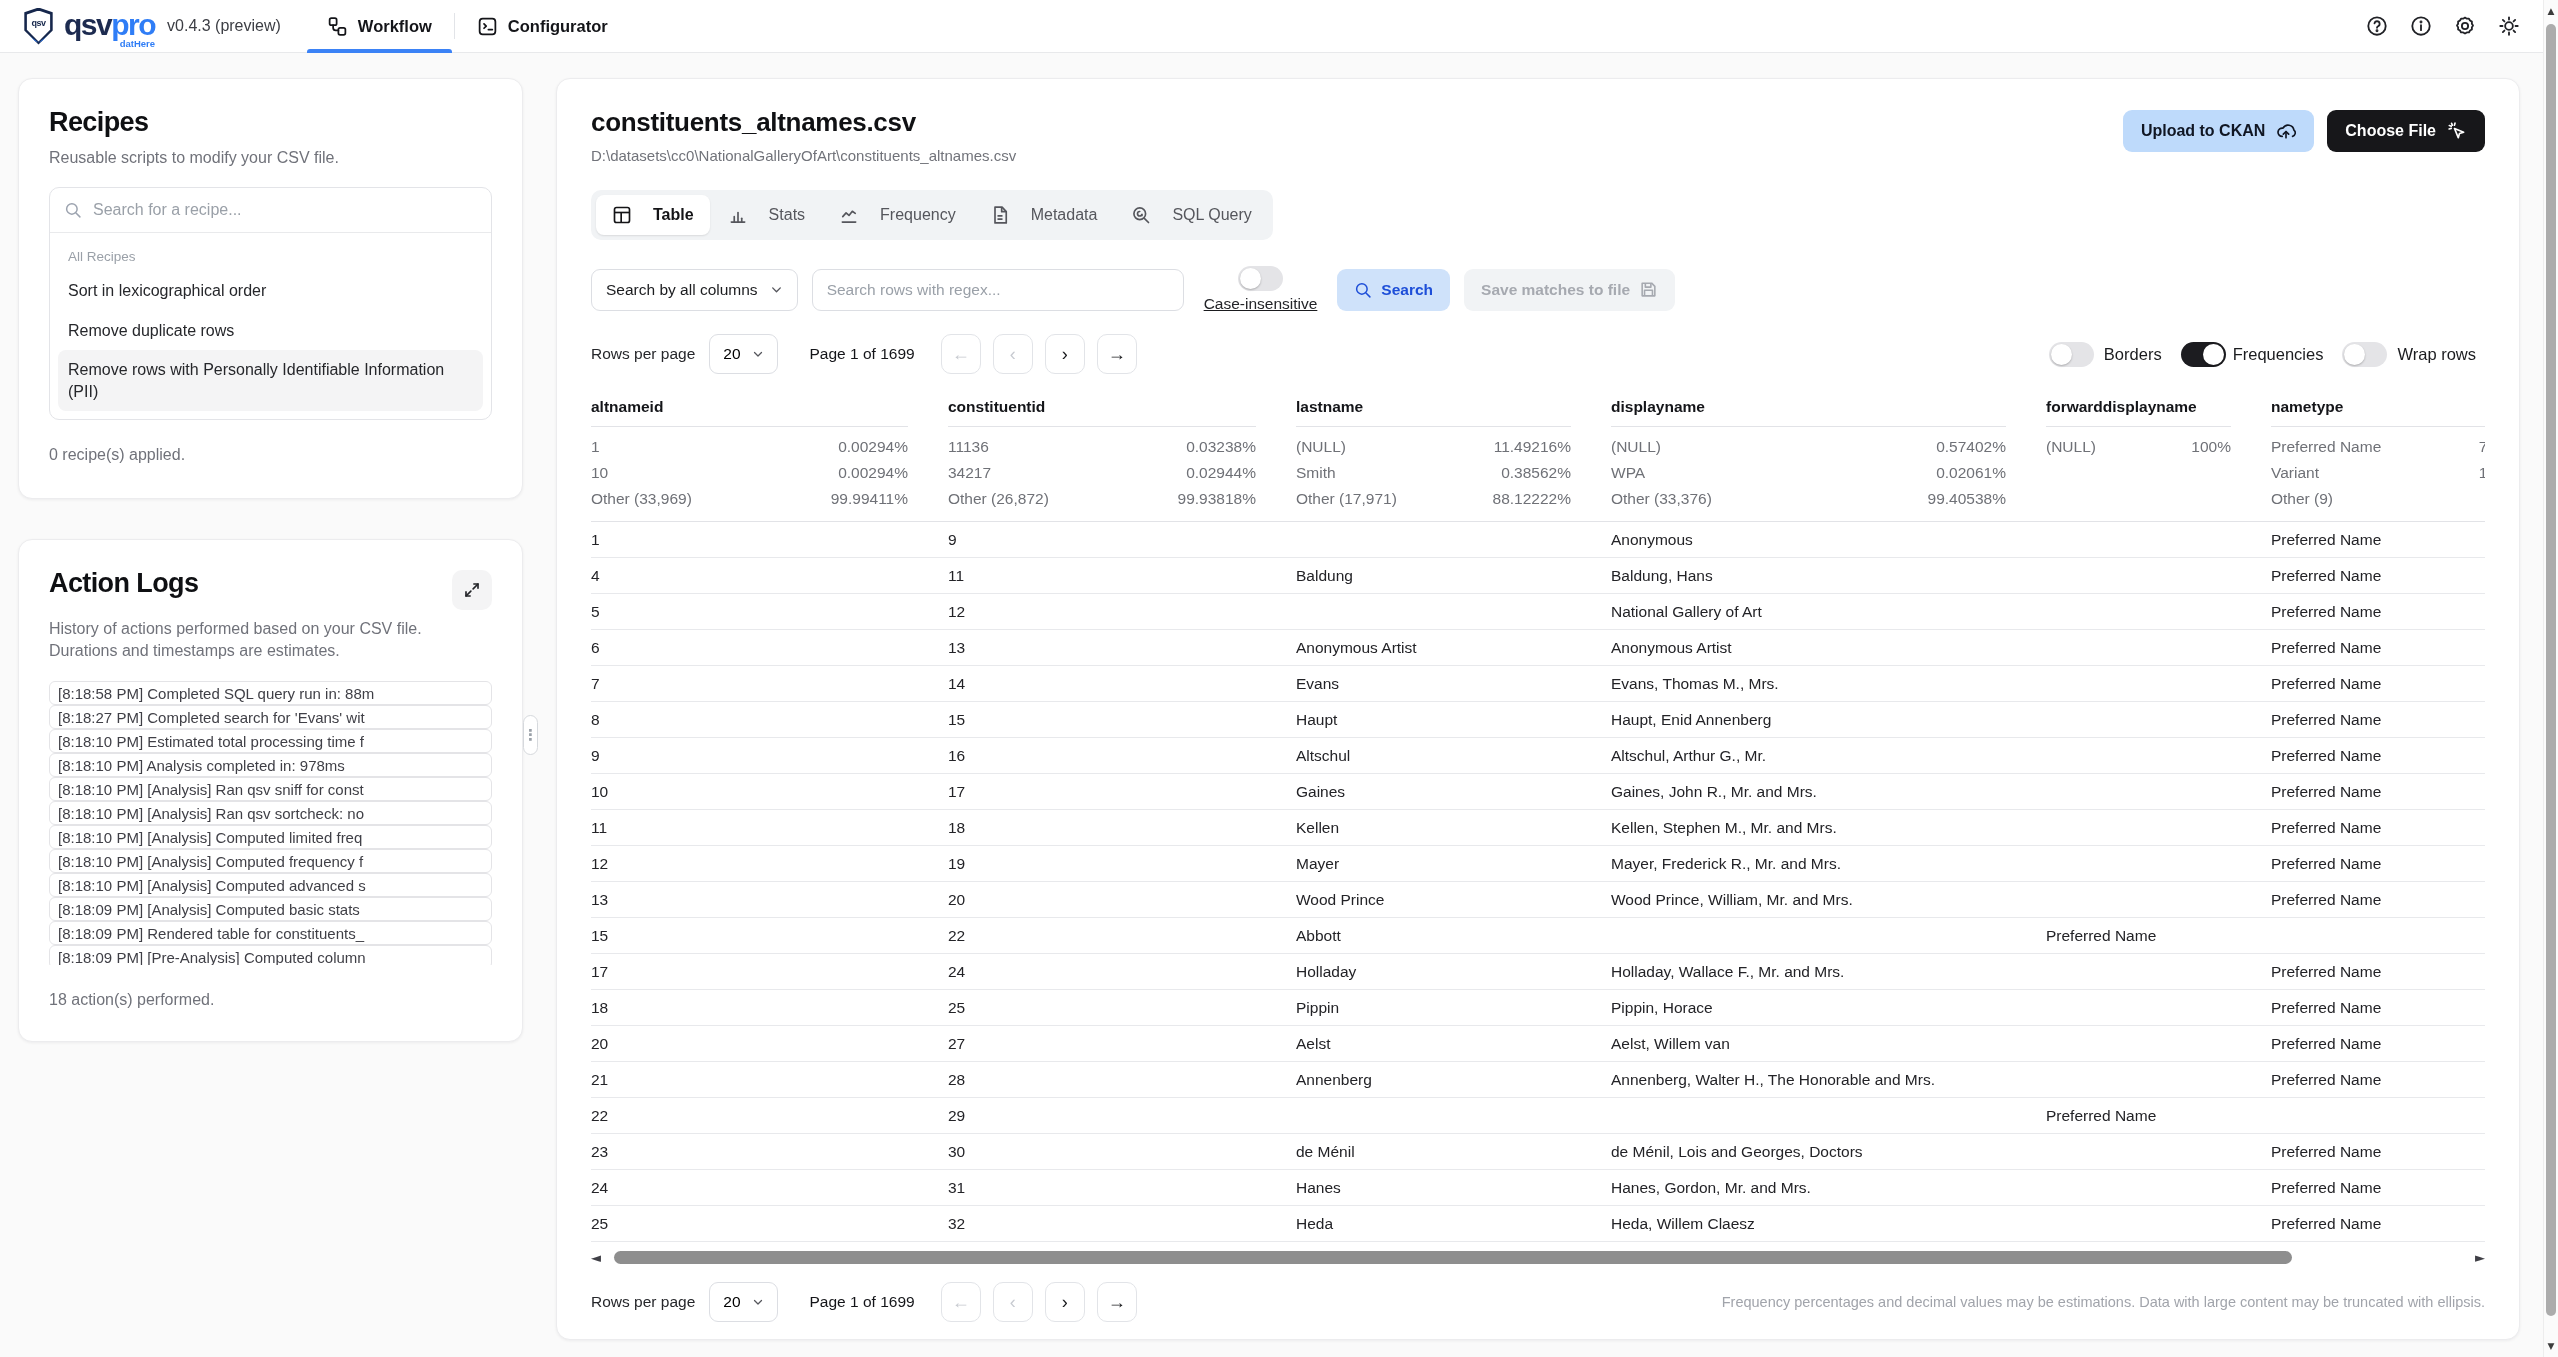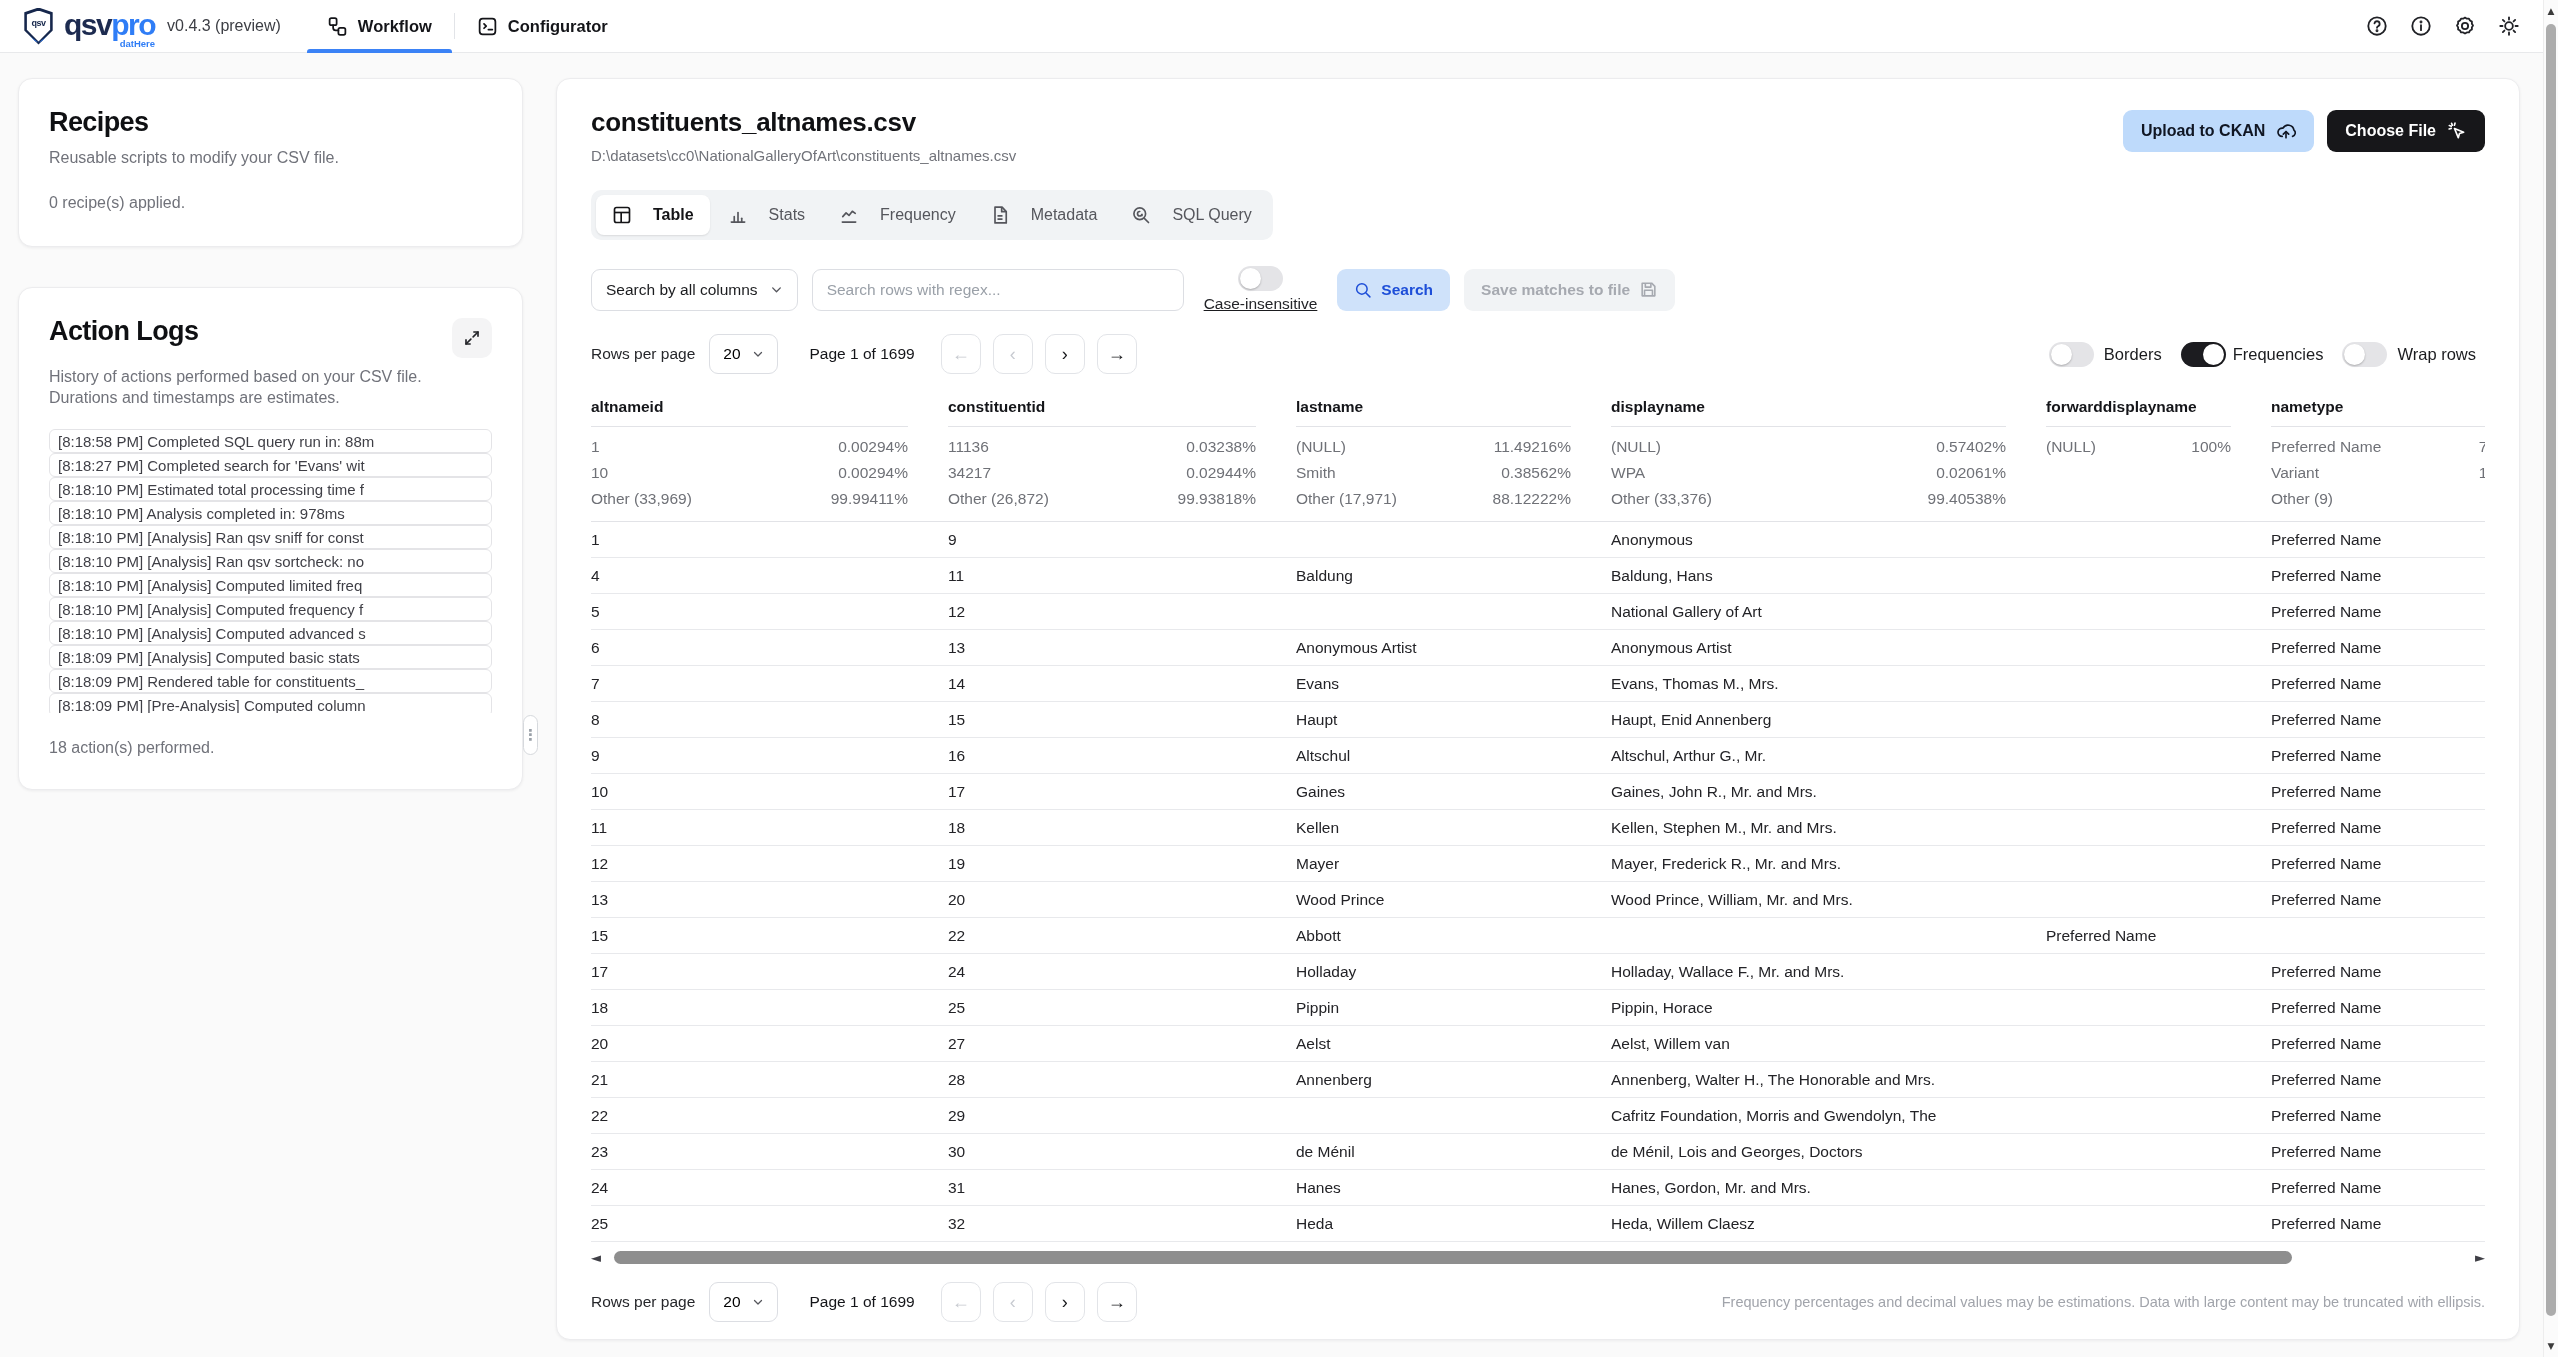--- a/index.html
+++ b/index.html
@@ -232,20 +232,35 @@
     </button>
   </div>
 </header>
 
 <div class="content">
 
   <aside>
     <section class="card recipes-card">
       <h2 class="panel-title">Recipes</h2>
       <p class="panel-sub">Reusable scripts to modify your CSV file.</p>
+      <div class="search-list">
+        <div class="search-row">
+          <svg viewBox="0 0 24 24" fill="none" stroke="currentColor" stroke-width="2" stroke-linecap="round">
+              <circle cx="10.5" cy="10.5" r="7"></circle>
+              <path d="m16 16 5.2 5.2"></path>
+            </svg>
+          <input placeholder="Search for a recipe..." style="">
+        </div>
+        <div class="list-pad" id="recipes-list">
+          <div class="group-label">All Recipes</div>
+        <div class="recipe-item">Sort in lexicographical order</div>
+            <div class="recipe-item">Remove duplicate rows</div>
+            <div class="recipe-item hl">Remove rows with Personally Identifiable Information (PII)</div>
+          </div>
+      </div>
       <p class="applied-note">0 recipe(s) applied.</p>
     </section>
 
     <section class="card logs-card">
       <div class="logs-head">
         <h2 class="panel-title">Action Logs</h2>
         <button class="expand-btn">
           <svg viewBox="0 0 24 24" fill="none" stroke="currentColor" stroke-width="2.2" stroke-linecap="round" stroke-linejoin="round">
               <path d="M14.5 4H20v5.5"></path>
               <path d="M9.5 20H4v-5.5"></path>
@@ -638,21 +653,20 @@
             <div class="td">28</div>
             <div class="td">Annenberg</div>
             <div class="td">Annenberg, Walter H., The Honorable and Mrs.</div>
             <div class="td"></div>
             <div class="td">Preferred Name</div>
           </div>
           <div class="trow tdata">
             <div class="td">22</div>
             <div class="td">29</div>
             <div class="td"></div>
-            <div class="td">Cafritz Foundation, Morris and Gwendolyn, The</div>
             <div class="td"></div>
             <div class="td">Preferred Name</div>
           </div>
           <div class="trow tdata">
             <div class="td">23</div>
             <div class="td">30</div>
             <div class="td">de Ménil</div>
             <div class="td">de Ménil, Lois and Georges, Doctors</div>
             <div class="td"></div>
             <div class="td">Preferred Name</div>

